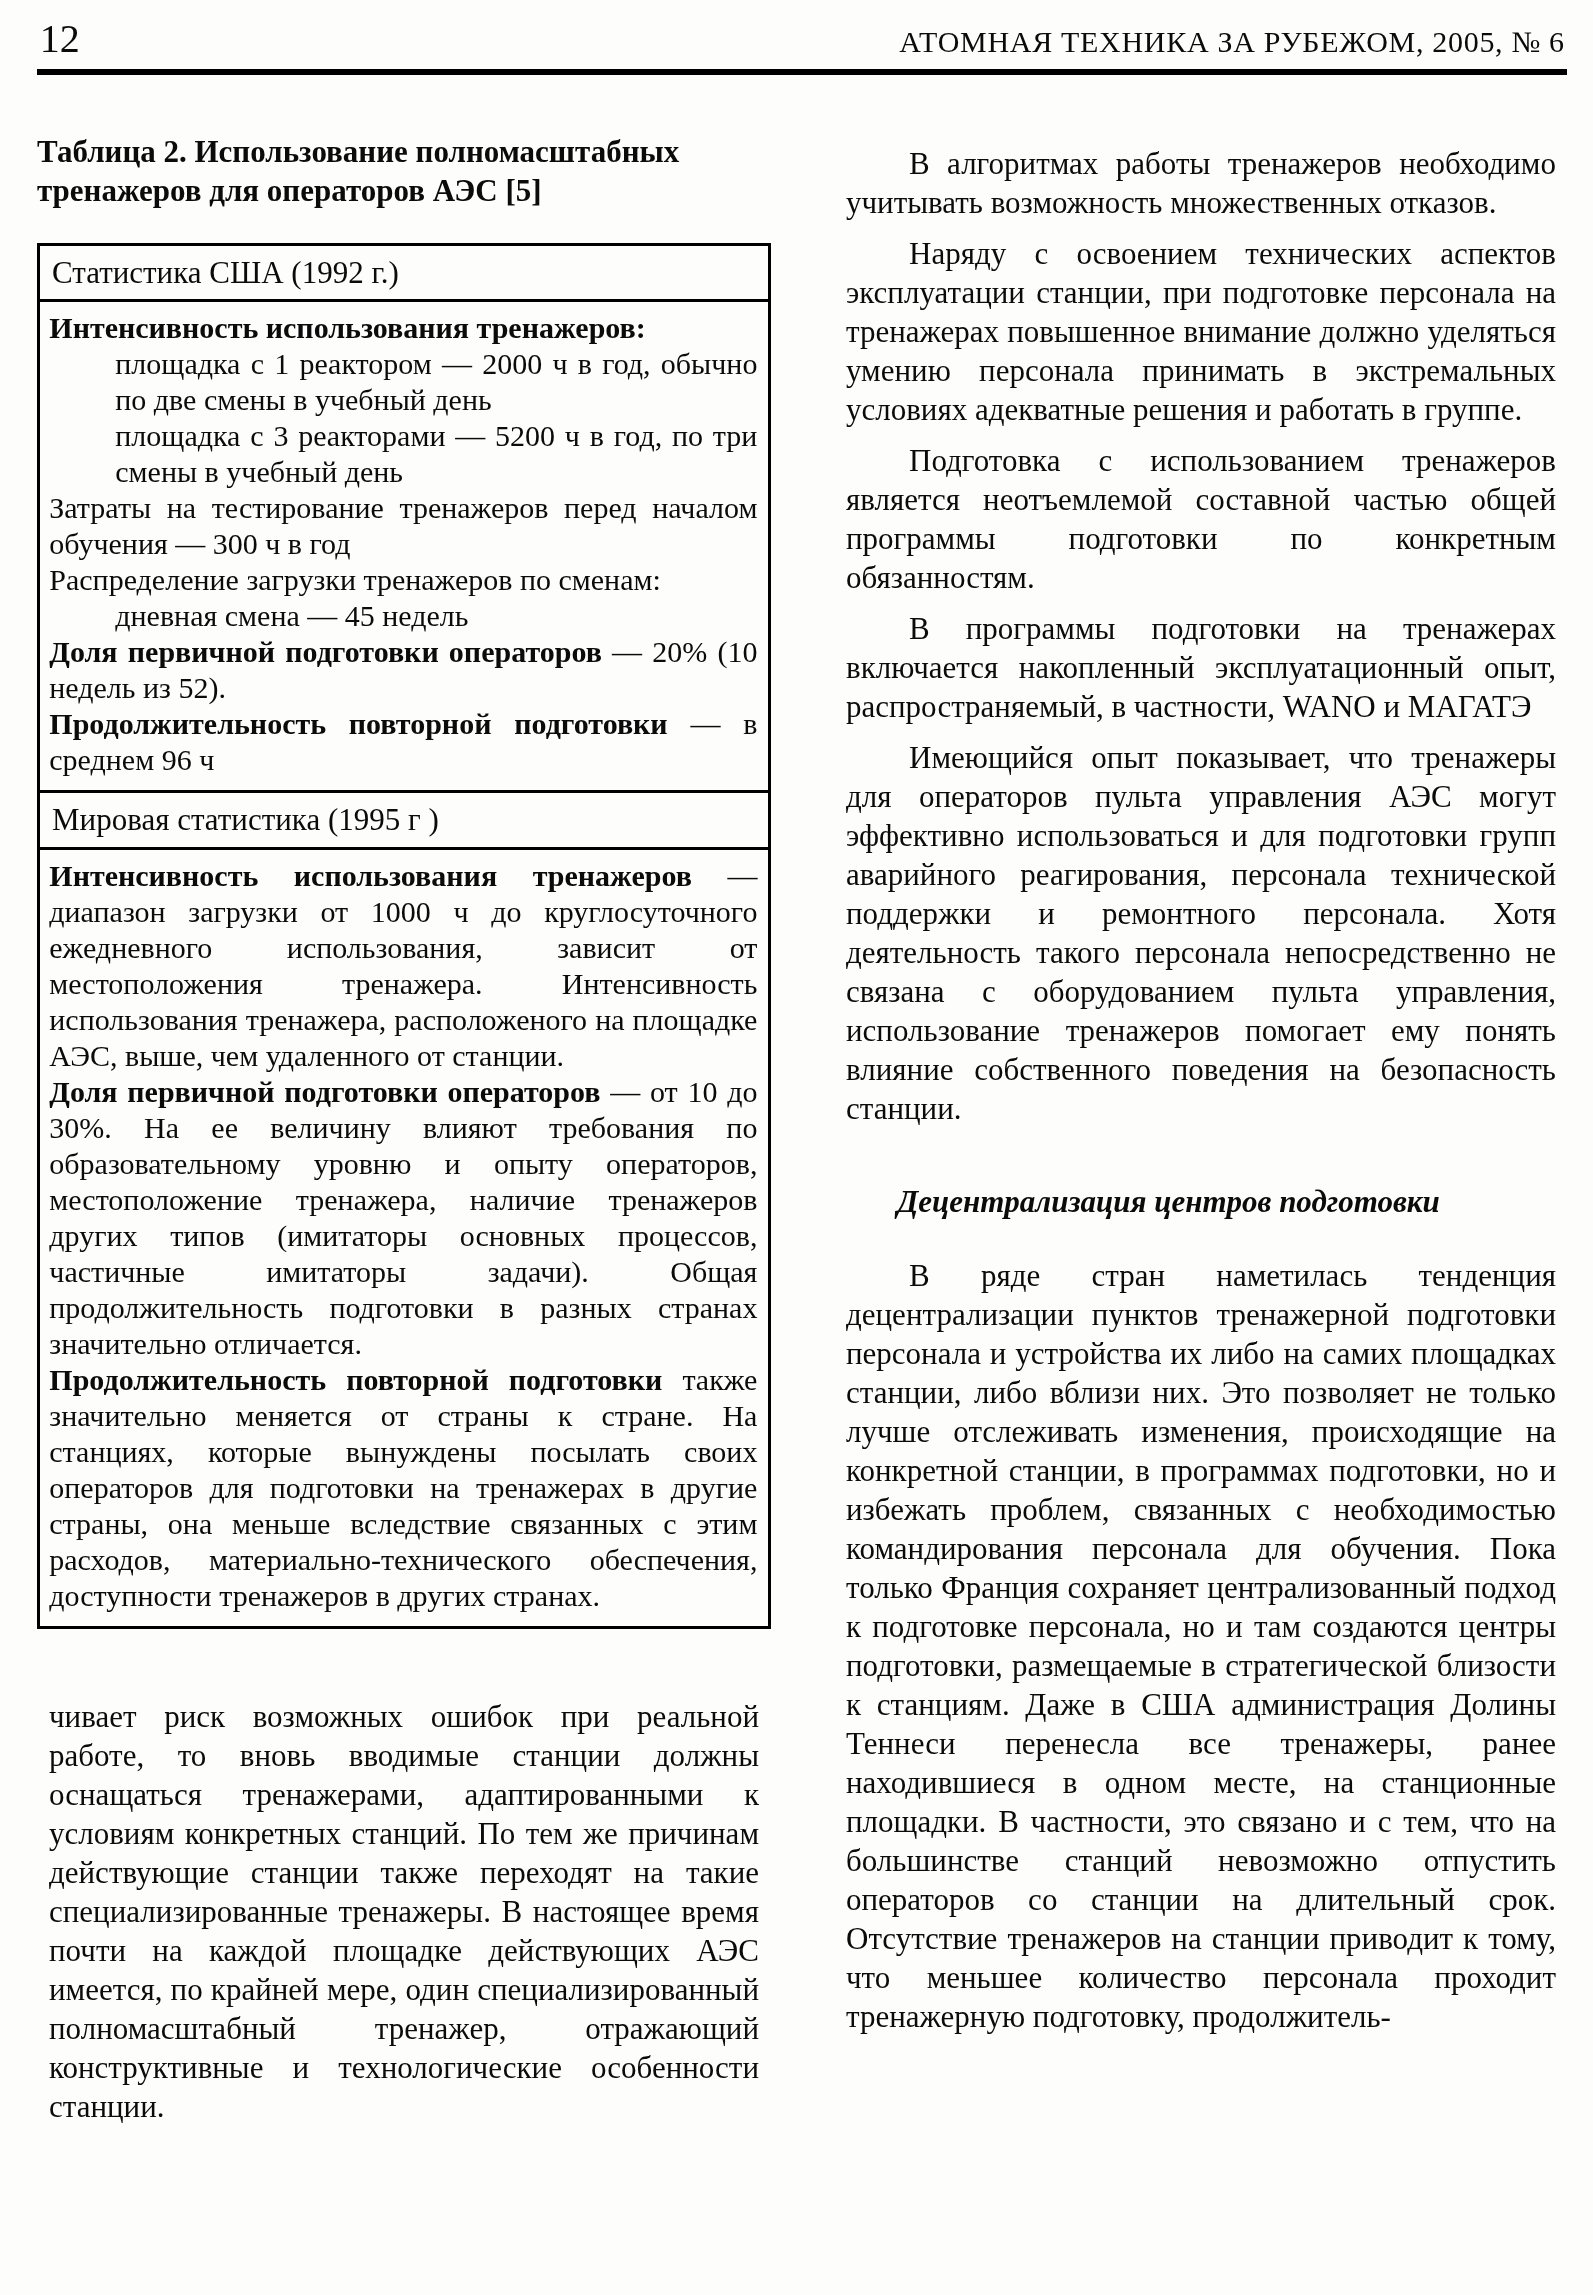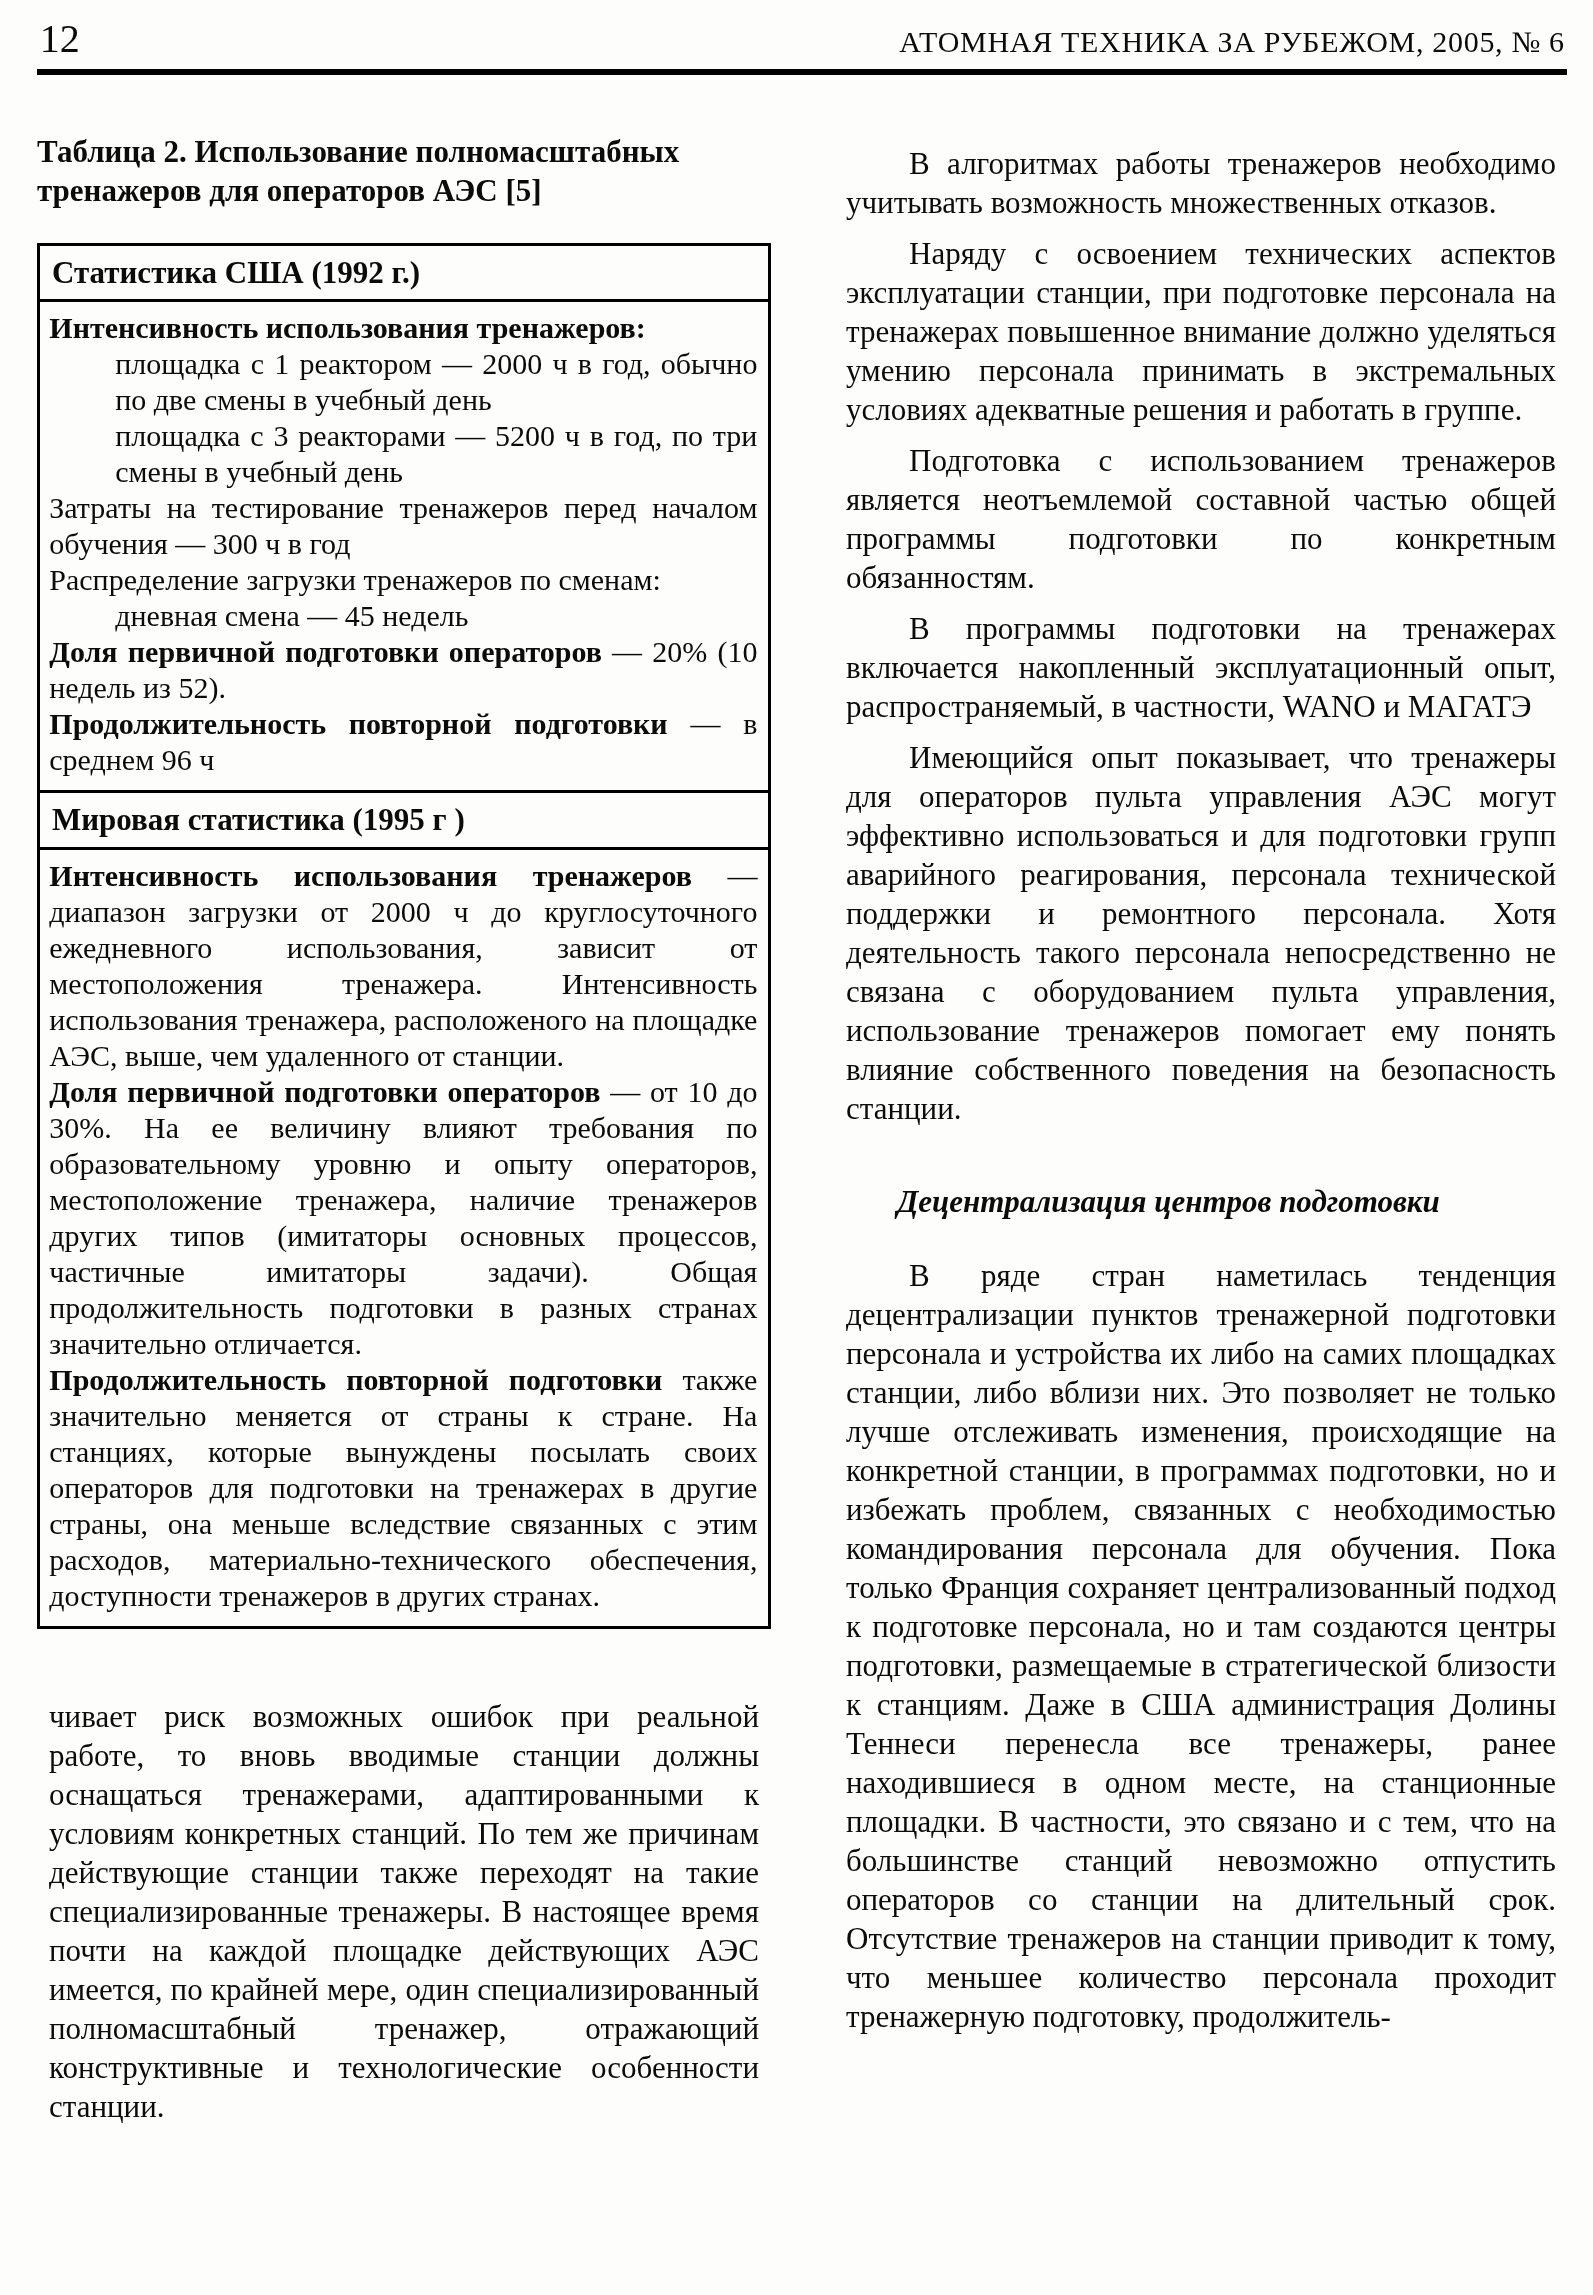--- a/index.html
+++ b/index.html
@@ -28,21 +28,21 @@
   .col { width: 734px; flex: 0 0 auto; }
 
   .caption {
     font-weight: bold;
     font-size: 31px;
     line-height: 39px;
     margin: 0 0 33px 0;
   }
   .stat-table { border: 3.3px solid #000; }
   .thead {
-    font-weight: bold;
+    font-weight: normal;
     font-size: 31px;
     line-height: 36px;
     padding: 8.6px 12px;
     border-bottom: 3.3px solid #000;
   }
   .tbody {
     font-size: 30px;
     line-height: 36px;
     padding: 8px 10.6px 12px 9.3px;
     text-align: justify;
@@ -93,21 +93,21 @@
           <p class="ti ind"><b></b><span>площадка с 1 реактором — 2000 ч в год, обычно по две смены в учебный день</span></p>
           <p class="ti ind"><b></b><span>площадка с 3 реакторами — 5200 ч в год, по три смены в учебный день</span></p>
           <p class="ti"><b></b><span>Затраты на тестирование тренажеров перед началом обучения — 300 ч в год</span></p>
           <p class="ti"><b></b><span>Распределение загрузки тренажеров по сменам:</span></p>
           <p class="ti ind"><b></b><span>дневная смена — 45 недель</span></p>
           <p class="ti"><b>Доля первичной подготовки операторов</b><span> — 20% (10 недель из 52).</span></p>
           <p class="ti"><b>Продолжительность повторной подготовки</b><span> — в среднем 96 ч</span></p>
         </div>
         <div class="thead">Мировая статистика (1995 г )</div>
         <div class="tbody">
-          <p class="ti"><b>Интенсивность использования тренажеров</b><span> — диапазон загрузки от 2000 ч до круглосуточного ежедневного использования, зависит от местоположения тренажера. Интенсивность использования тренажера, расположеного на площадке АЭС, выше, чем удаленного от станции.</span></p>
+          <p class="ti"><b>Интенсивность использования тренажеров</b><span> — диапазон загрузки от 1000 ч до круглосуточного ежедневного использования, зависит от местоположения тренажера. Интенсивность использования тренажера, расположеного на площадке АЭС, выше, чем удаленного от станции.</span></p>
           <p class="ti"><b>Доля первичной подготовки операторов</b><span> — от 10 до 30%. На ее величину влияют требования по образовательному уровню и опыту операторов, местоположение тренажера, наличие тренажеров других типов (имитаторы основных процессов, частичные имитаторы задачи). Общая продолжительность подготовки в разных странах значительно отличается.</span></p>
           <p class="ti"><b>Продолжительность повторной подготовки</b><span> также значительно меняется от страны к стране. На станциях, которые вынуждены посылать своих операторов для подготовки на тренажерах в другие страны, она меньше вследствие связанных с этим расходов, материально-технического обеспечения, доступности тренажеров в других странах.</span></p>
         </div>
       </div>
 
       <p class="body nofirst">чивает риск возможных ошибок при реальной работе, то вновь вводимые станции должны оснащаться тренажерами, адаптированными к условиям конкретных станций. По тем же причинам действующие станции также переходят на такие специализированные тренажеры. В настоящее время почти на каждой площадке действующих АЭС имеется, по крайней мере, один специализированный полномасштабный тренажер, отражающий конструктивные и технологические особенности станции.</p>
 
     </section>
 
     <section class="col">

